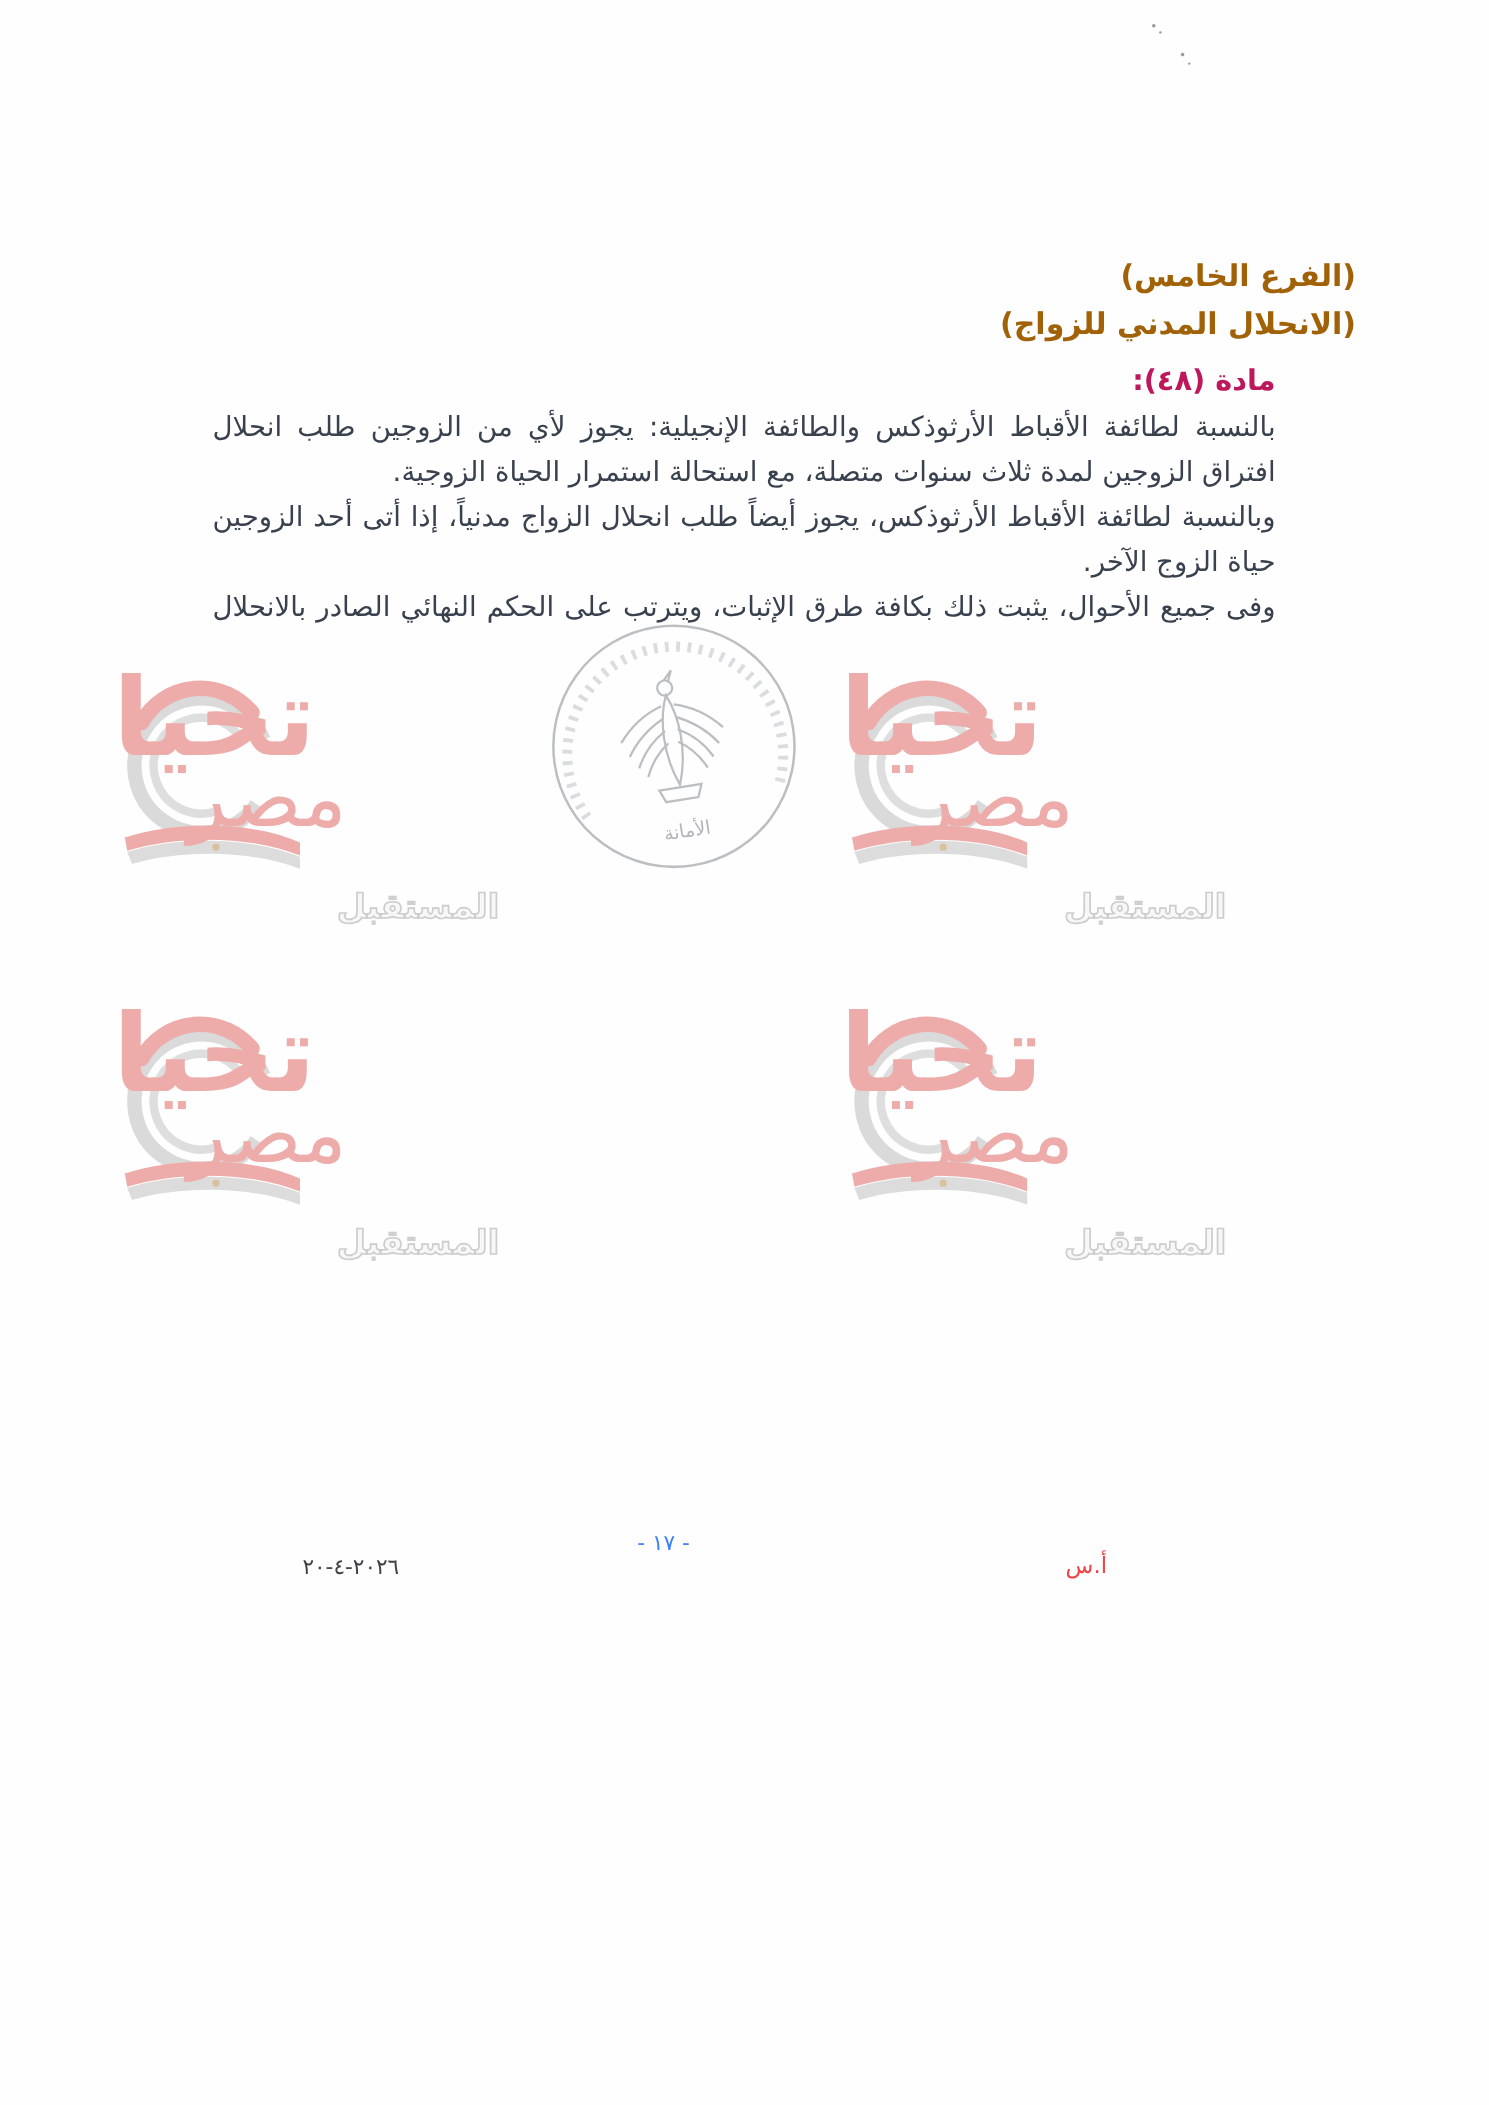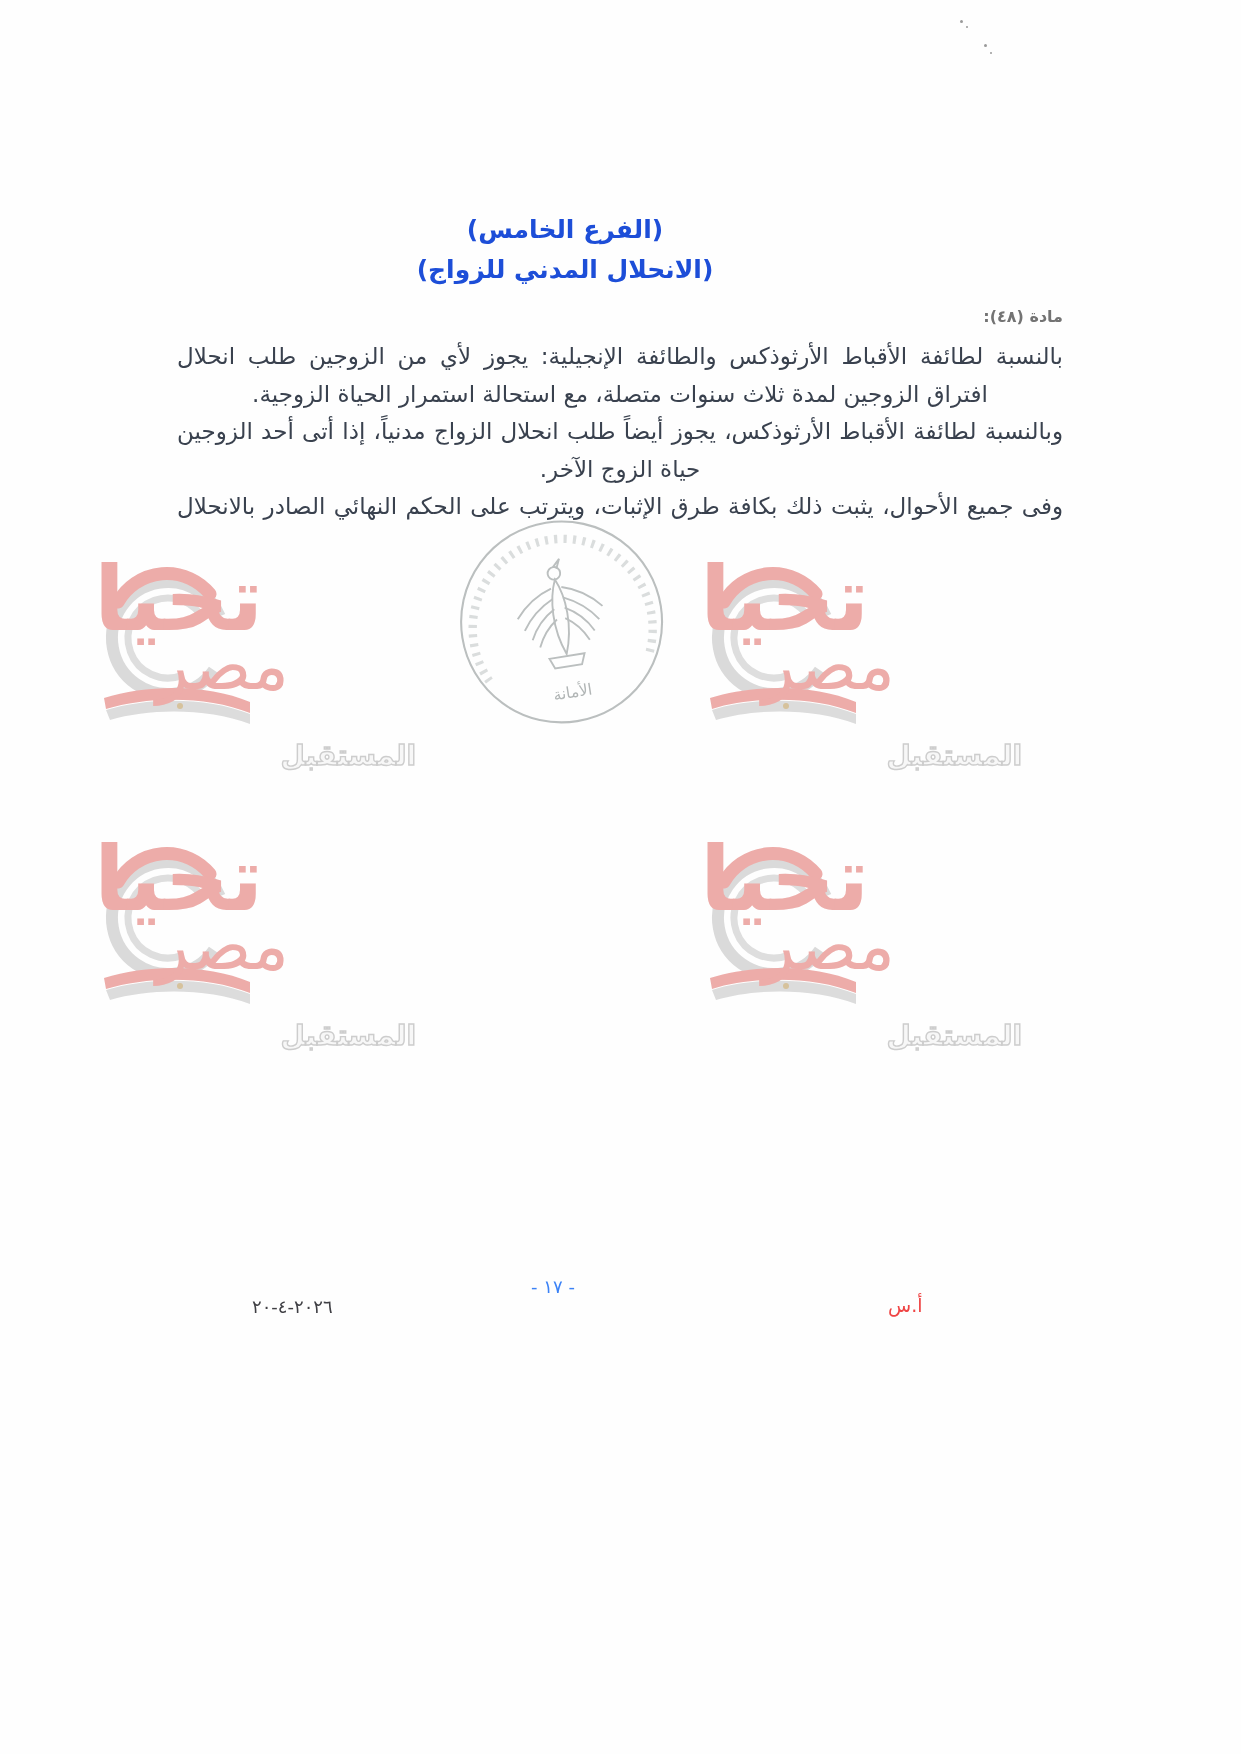--- a/index.html
+++ b/index.html
@@ -9,36 +9,36 @@
     width:1241px; height:1754px;
     margin:0 auto;
     background:#fefefe;
     overflow:hidden;
     font-family:"DejaVu Sans", sans-serif;
     direction:rtl;
   }
   
   .title-block {
     position:absolute; top:215px; left:0; width:1130px;
-    text-align:center; color:#1d4ed8; z-index:2;
+    text-align:right; color:#a16207; z-index:2;
   }
   .title-line1 { font-size:25px; font-weight:bold; letter-spacing:.5px; }
   .title-line2 { font-size:25px; font-weight:bold; margin-top:11px; letter-spacing:.5px; }
   
   .article {
     position:absolute; top:296px; right:178px; width:886px;
     color:#39414e; z-index:2; direction:rtl;
   }
   .article-heading {
-    font-size:16px; font-weight:bold; height:42px; line-height:42px;
-    color:#737373;
+    font-size:24px; font-weight:bold; height:42px; line-height:42px;
+    color:#be185d;
   }
   .line {
     font-size:23px; height:37.5px; line-height:37.5px;
-    text-align:center; white-space:nowrap;
+    text-align:right; white-space:nowrap;
   }
   .line.justify {
     white-space:normal;
     text-align:justify; text-align-last:justify;
     overflow:hidden;
   }
   
   .stamp {
     position:absolute; left:452px; top:512px; width:220px; height:225px;
     z-index:1; transform:rotate(-9deg); opacity:.9;

